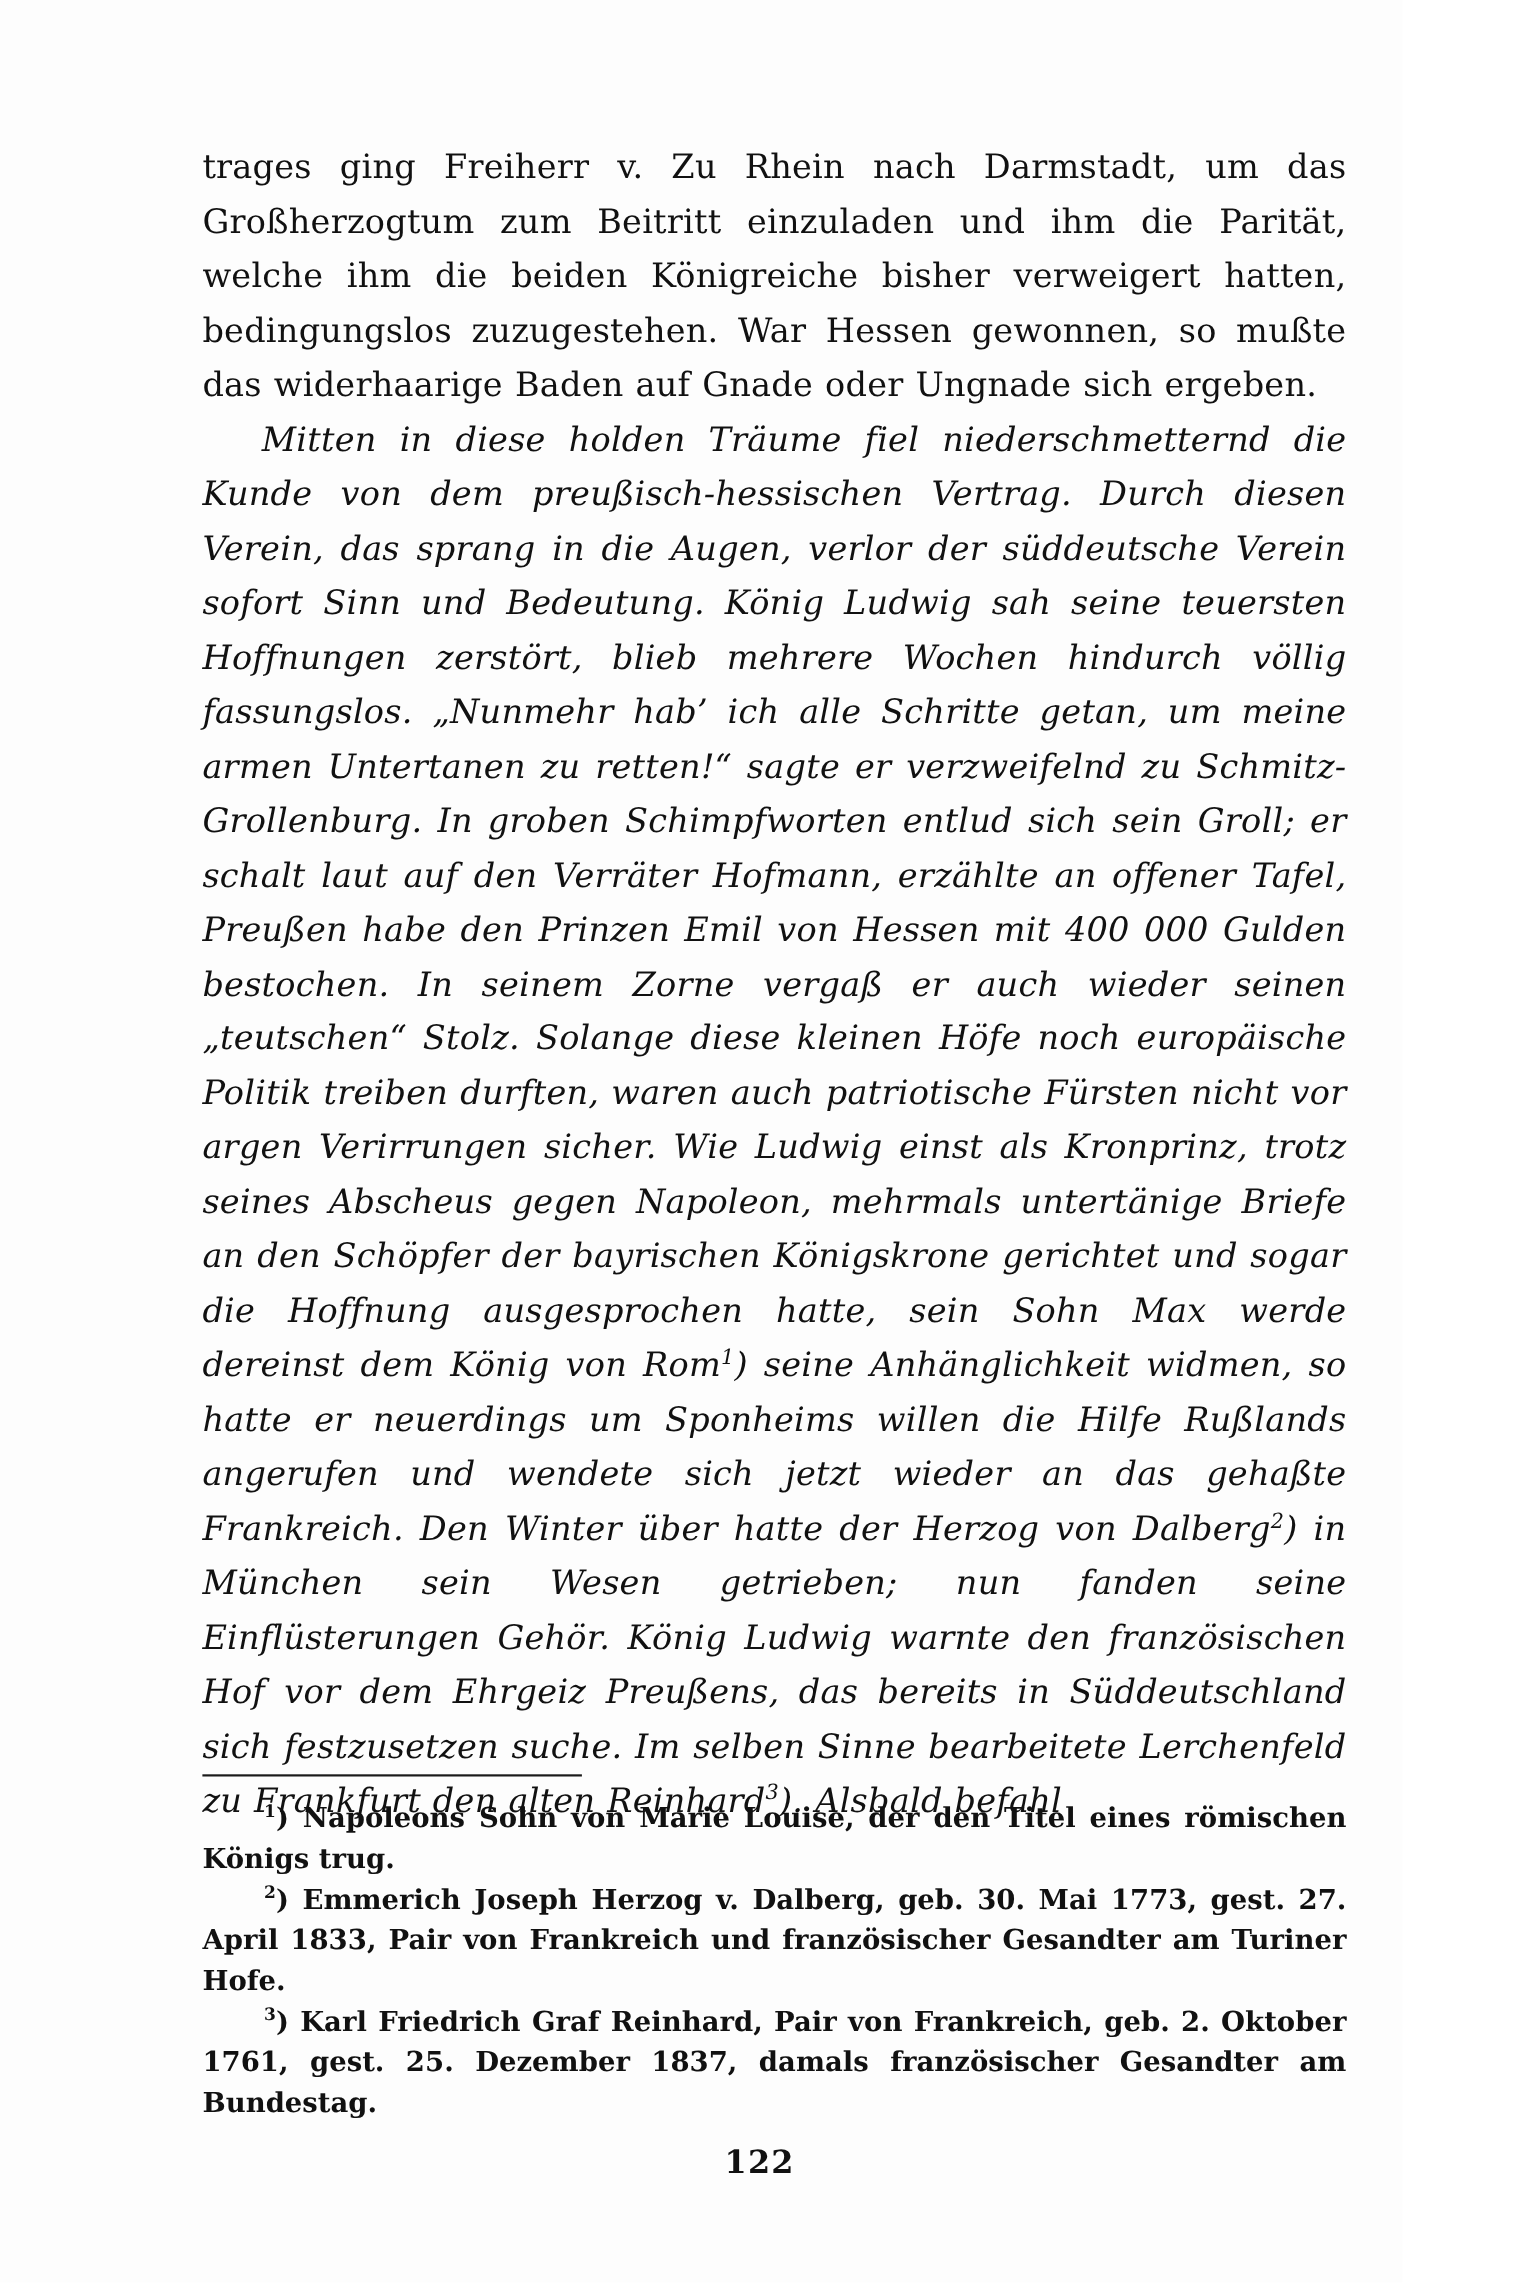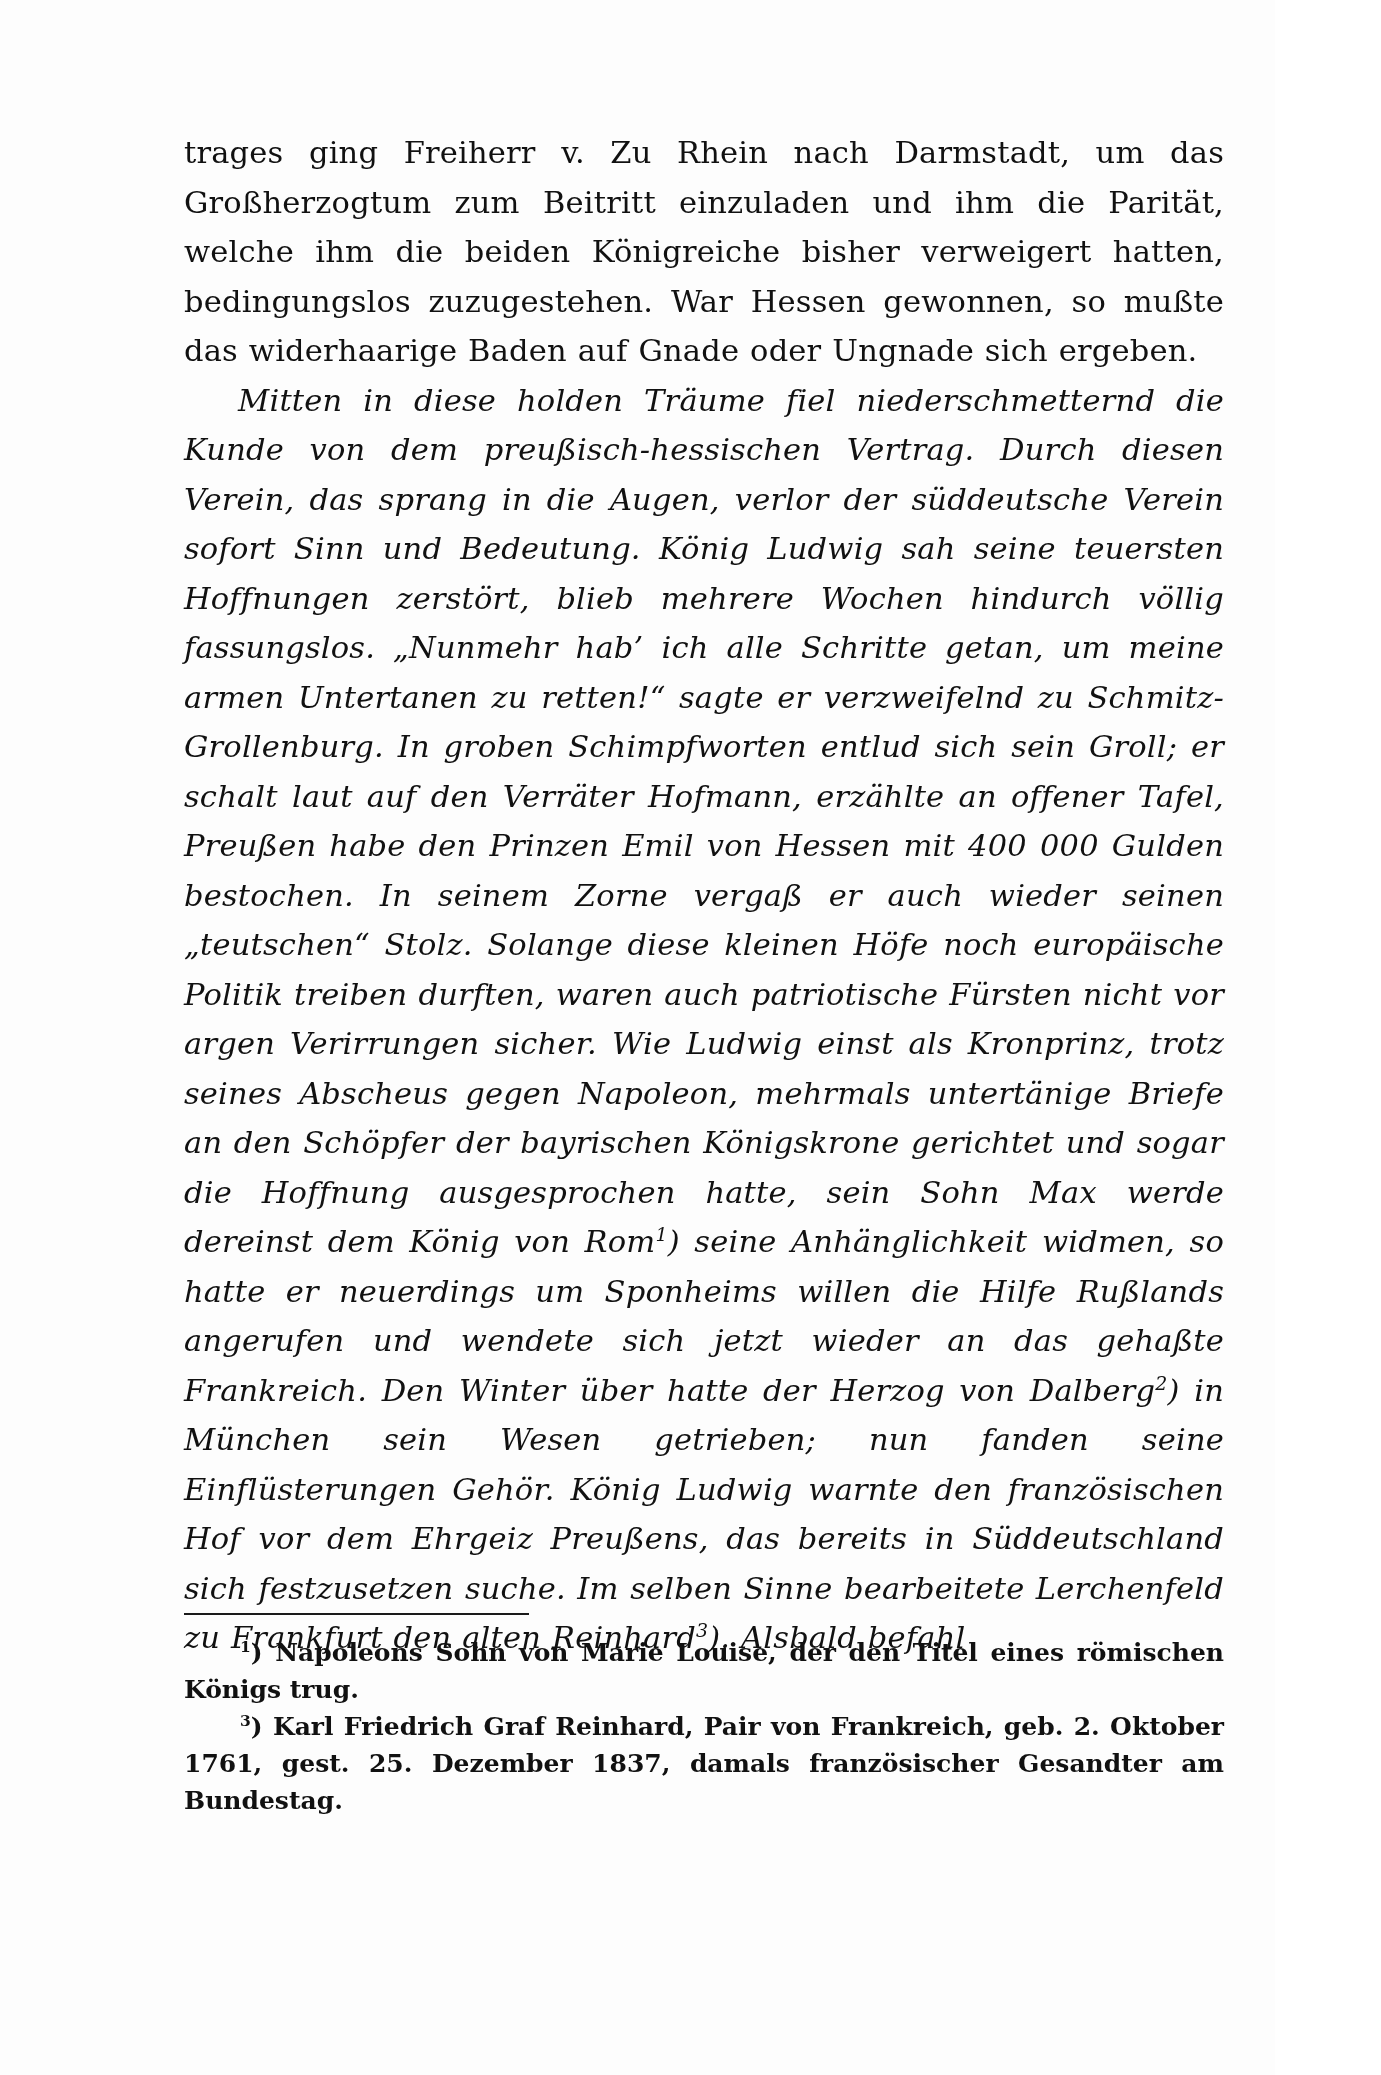--- a/index.html
+++ b/index.html
@@ -100,17 +100,19 @@
     <div class="body-text">
       <p>trages ging Freiherr v. Zu Rhein nach Darmstadt, um das Großherzogtum zum Beitritt einzuladen und ihm die Parität, welche ihm die beiden Königreiche bisher verweigert hatten, bedingungslos zuzugestehen. War Hessen gewonnen, so mußte das widerhaarige Baden auf Gnade oder Ungnade sich ergeben.</p>
       <p class="indent"><span>Mitten in diese holden Träume fiel niederschmetternd die Kunde von dem preußisch-hessischen Vertrag. Durch diesen Verein, das sprang in die Augen, verlor der süddeutsche Verein sofort Sinn und Bedeutung. König Ludwig sah seine teuersten Hoffnungen zerstört, blieb mehrere Wochen hindurch völlig fassungslos. „Nunmehr hab’ ich alle Schritte getan, um meine armen Untertanen zu retten!“ sagte er verzweifelnd zu Schmitz-Grollenburg. In groben Schimpfworten entlud sich sein Groll; er schalt laut auf den Verräter Hofmann, erzählte an offener Tafel, Preußen habe den Prinzen Emil von Hessen mit 400 000 Gulden bestochen. In seinem Zorne vergaß er auch wieder seinen „teutschen“ Stolz. Solange diese kleinen Höfe noch europäische Politik treiben durften, waren auch patriotische Fürsten nicht vor argen Verirrungen sicher. Wie Ludwig einst als Kronprinz, trotz seines Abscheus gegen Napoleon, mehrmals untertänige Briefe an den Schöpfer der bayrischen Königskrone gerichtet und sogar die Hoffnung ausgesprochen hatte, sein Sohn Max werde dereinst dem König von Rom</span><sup class="fn-marker">1</sup><span>) seine Anhänglichkeit widmen, so hatte er neuerdings um Sponheims willen die Hilfe Rußlands angerufen und wendete sich jetzt wieder an das gehaßte Frankreich. Den Winter über hatte der Herzog von Dalberg</span><sup class="fn-marker">2</sup><span>) in München sein Wesen getrieben; nun fanden seine Einflüsterungen Gehör. König Ludwig warnte den französischen Hof vor dem Ehrgeiz Preußens, das bereits in Süddeutschland sich festzusetzen suche. Im selben Sinne bearbeitete Lerchenfeld zu Frankfurt den alten Reinhard</span><sup class="fn-marker">3</sup><span>). Alsbald befahl</span></p>
     </div>
   </div>
 
   <div class="footnote-rule"></div>
 
   <div class="footnotes">
     <p class="fn"><sup>1</sup><span>) Napoleons Sohn von Marie Louise, der den Titel eines römischen Königs trug.</span></p>
+    <p class="fn"><sup>2</sup><span>) Emmerich Joseph Herzog v. Dalberg, geb. 30. Mai 1773, gest. 27. April 1833, Pair von Frankreich und französischer Gesandter am Turiner Hofe.</span></p>
     <p class="fn"><sup>3</sup><span>) Karl Friedrich Graf Reinhard, Pair von Frankreich, geb. 2. Oktober 1761, gest. 25. Dezember 1837, damals französischer Gesandter am Bundestag.</span></p>
   </div>
 
+  <div class="page-number">122</div>
 
 </div>
 
 </body></html>

